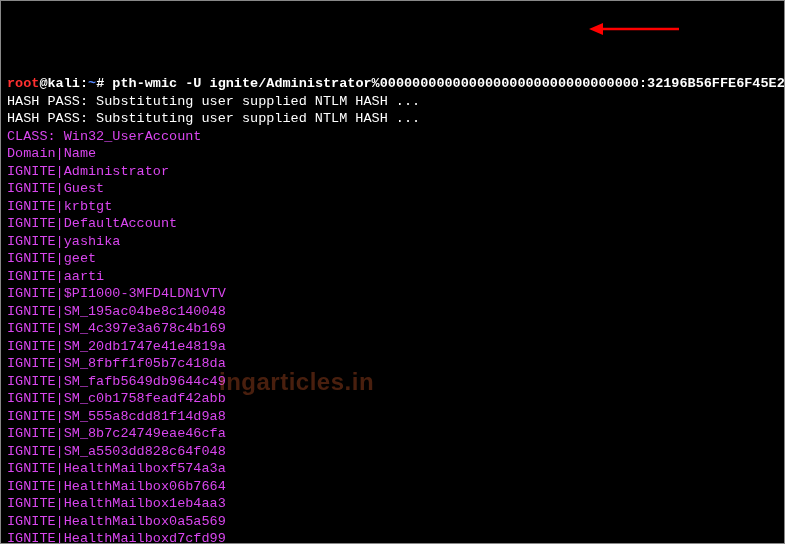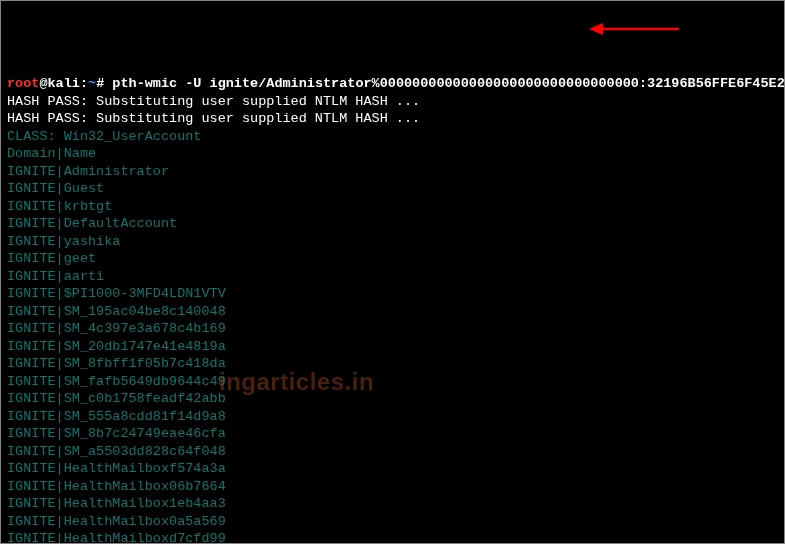--- a/index.html
+++ b/index.html
@@ -36,21 +36,21 @@
     }
     .prompt-hash {
       color: #ffffff;
       font-weight: bold;
     }
     .cmd {
       color: #ffffff;
       font-weight: bold;
     }
     .output {
-      color: #0f766e;
+      color: #d946ef;
       font-weight: normal;
     }
     .bold {
       font-weight: normal;
     }
     .arrow {
       position: absolute;
       top: 19px;
       left: 588px;
       width: 90px;

